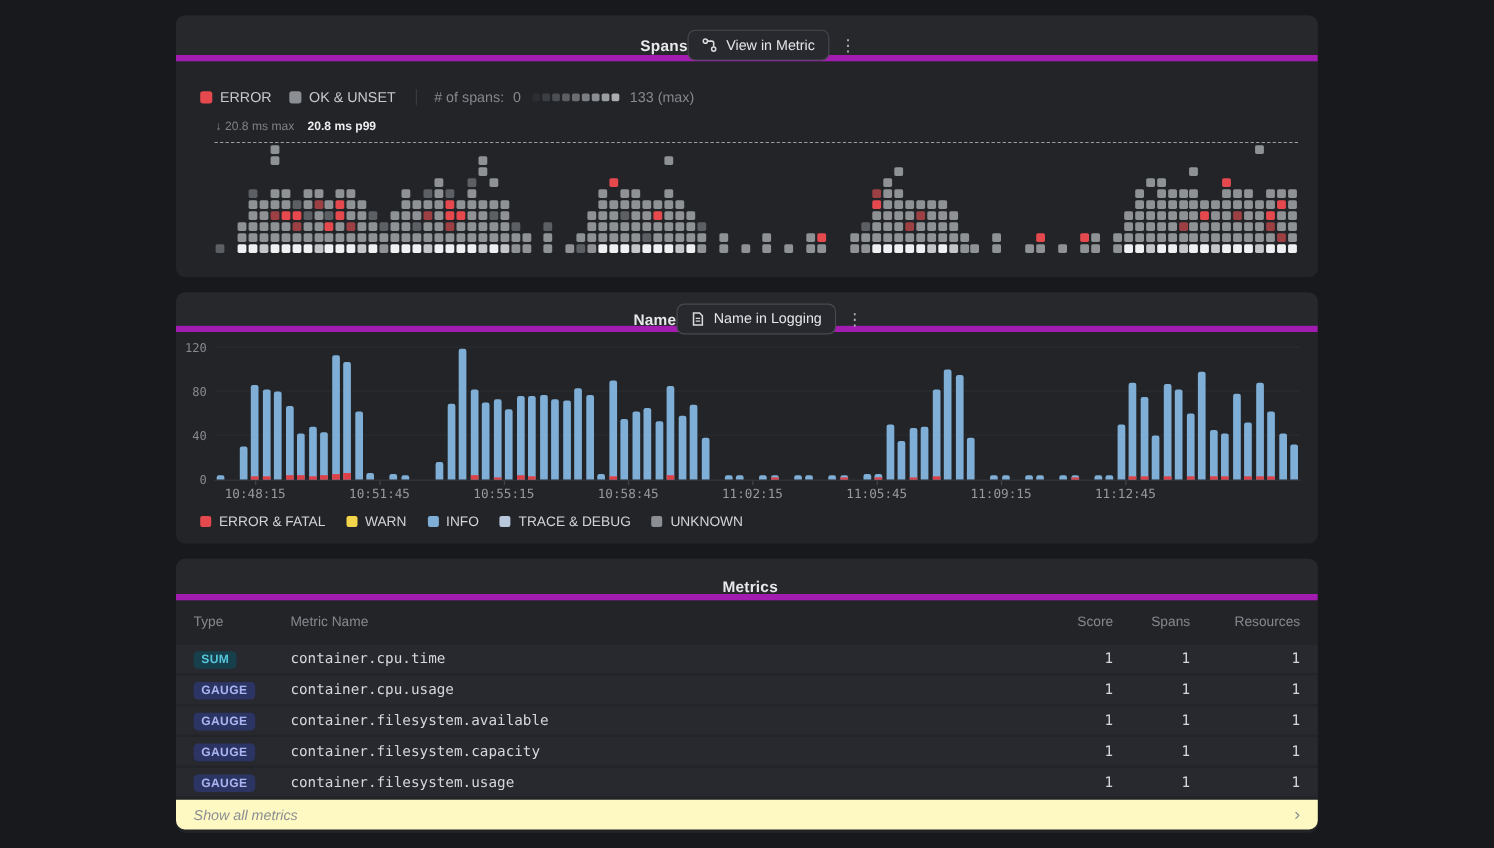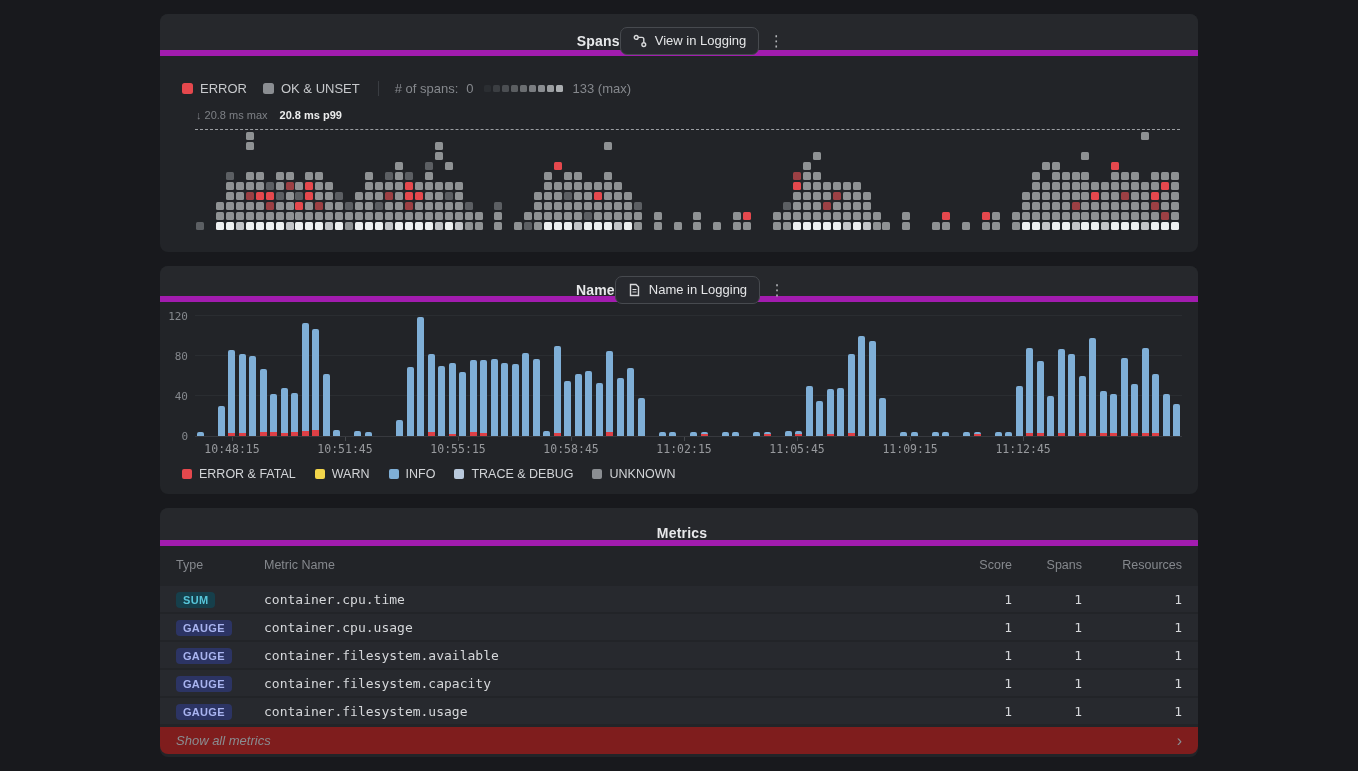--- a/index.html
+++ b/index.html
@@ -67,21 +67,21 @@
     grid-template-columns:88px 1fr 60px 70px 100px; align-items:center; padding:0 16px;
     font-size:12.5px; color:#85888d; }
   .tbl-head .num { text-align:right; }
   .tbl-rows { position:absolute; top:78px; left:0; right:0; }
   .mrow { height:26px; margin-bottom:2px; background:#27292e; display:grid;
     grid-template-columns:88px 1fr 60px 70px 100px; align-items:center; padding:0 16px; cursor:pointer; }
   .badge { display:inline-block; padding:2px 7px; border-radius:4px; font-size:11px; font-weight:700;
     letter-spacing:.3px; }
   .mname { font-family:"DejaVu Sans Mono",monospace; font-size:13px; color:#d5d7da; }
   .mnum { font-family:"DejaVu Sans Mono",monospace; font-size:13px; color:#d5d7da; text-align:right; }
-  .tbl-footer { position:absolute; top:219px; left:0; right:0; height:27px; background:#7f1d1d;
+  .tbl-footer { position:absolute; top:219px; left:0; right:0; height:27px; background:#fef9c3;
     display:flex; align-items:center; justify-content:space-between; padding:0 16px; cursor:pointer;
     border-radius:0 0 8px 8px; }
   .footer-label { font-size:13px; font-style:italic; color:#8a8d91; }
   .chev { font-size:16px; color:#8a8d91; line-height:1; }
 </style>
 </head>
 <body>
 
 <div class="page">
 
@@ -90,21 +90,21 @@
       <div class="panel-title">Spans</div>
       <div class="header-actions">
         <button class="ghost-btn">
           <span>
             <svg width="14" height="14" viewBox="0 0 14 14" fill="none" stroke="#d9dadc" stroke-width="1.4">
               <circle cx="3.2" cy="3.4" r="1.9"></circle>
               <path d="M5.2 3.4 H9 a1.8 1.8 0 0 1 1.8 1.8 V8.6"></path>
               <circle cx="10.8" cy="10.6" r="1.9"></circle>
             </svg>
           </span>
-          <span>View in Logging</span>
+          <span>View in Metric</span>
         </button>
         <div class="kebab">⋮</div>
       </div>
     </div>
 
     <div class="spans-legend">
       <span class="sw" style="background:#e5484d"></span>
       <span class="legend-label">ERROR</span>
       <span class="legend-gap"></span>
       <span class="sw" style="background:#8b8e92"></span>

